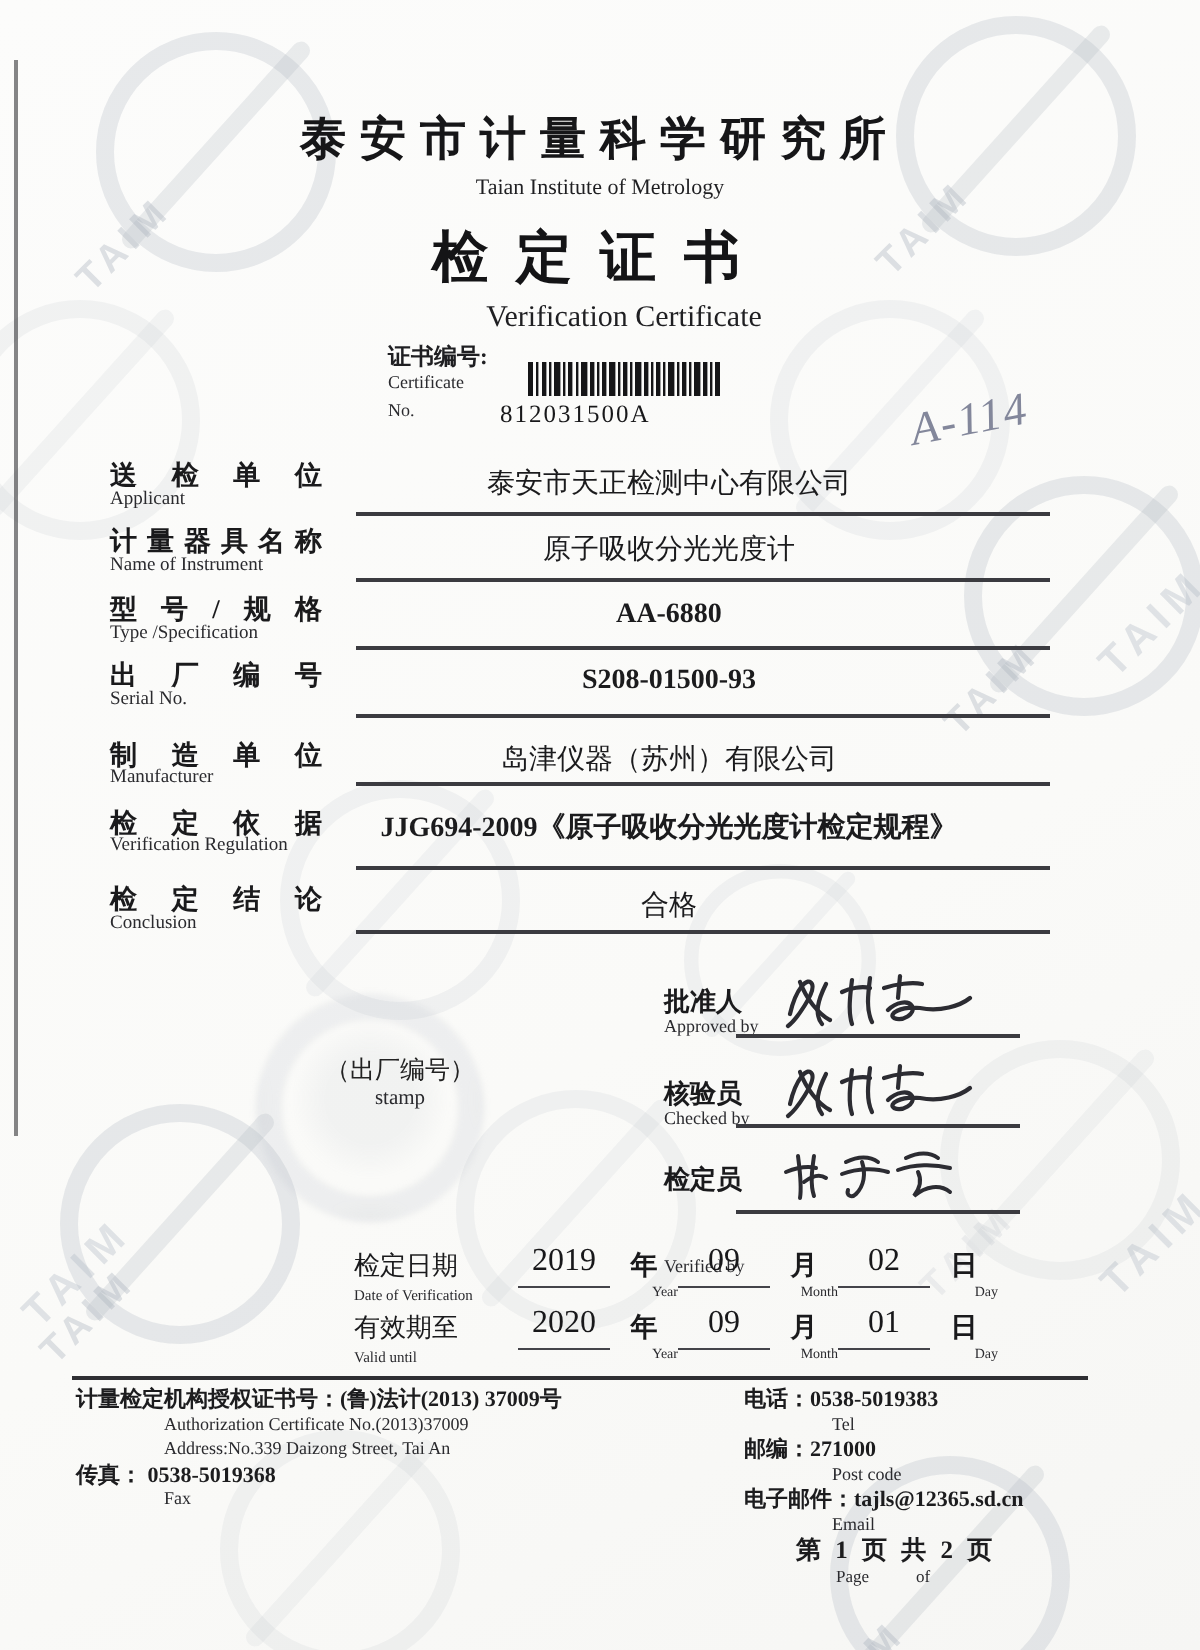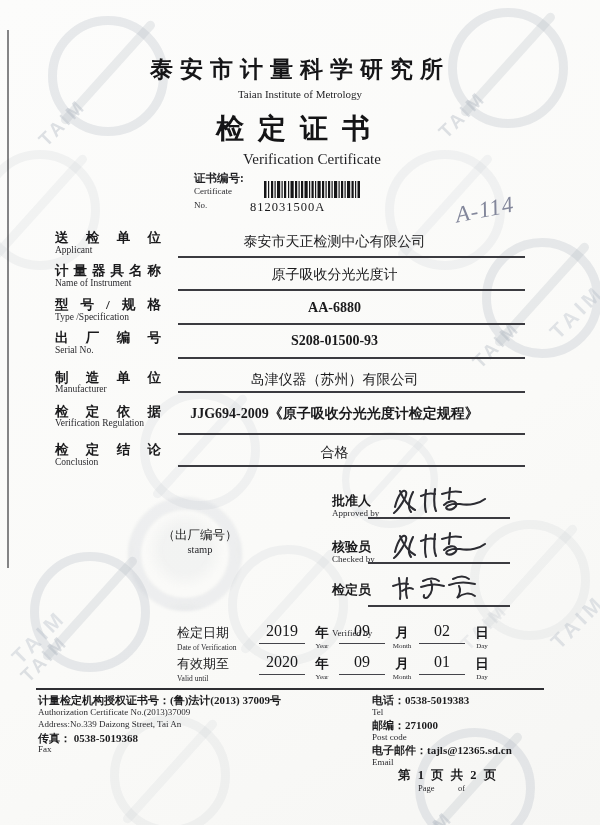--- a/index.html
+++ b/index.html
@@ -65,27 +65,27 @@
   .sig-svg { position:absolute; }
   
   .date-row { position:absolute; left:177px; display:flex; align-items:flex-start; }
   .d-labels { width:82px; }
   .d-cn { font-size:13px; font-weight:normal; color:#1a1a1c; white-space:nowrap; }
   .d-en { font-size:7.5px; color:#2a2a2e; white-space:nowrap; margin-top:1px; }
   .d-num { width:46px; text-align:center; font-size:16px; color:#18181a;
     border-bottom:1.5px solid #44444a; padding-bottom:3px; margin-top:-2px; }
   .d-unit { width:34px; text-align:center; }
   .d-unit .u-cn { font-size:13.5px; font-weight:bold; color:#1a1a1c; }
-  .d-unit .u-en { font-size:7px; color:#2a2a2e; margin-top:0px; }
+  .d-unit .u-en { font-size:7px; color:#2a2a2e; margin-top:0px;text-align:right; }
   
   .foot-sep { position:absolute; left:36px; top:688px; width:508px; height:2px; background:#2f2f33; }
   .foot-col { position:absolute; top:694px; font-size:11px; line-height:12.5px; }
   .foot-col.left { left:38px; } .foot-col.right { left:372px; }
   .foot-cn { font-weight:bold; color:#1c1c1e; white-space:nowrap; font-size:11px; }
-  .foot-en { font-weight:normal; color:#2a2a2e; font-size:9px; line-height:11px; margin-bottom:1.5px; }
+  .foot-en { font-weight:normal; color:#2a2a2e; font-size:9px; line-height:11px; margin-bottom:1.5px;margin-left:44px; }
   .page-cn { position:absolute; left:398px; top:767px; font-size:12.5px; font-weight:bold;
     letter-spacing:2px; color:#1c1c1e; }
   .page-en1 { position:absolute; left:418px; top:783px; font-size:8.5px; color:#2a2a2e; }
   .page-en2 { position:absolute; left:458px; top:783px; font-size:8.5px; color:#2a2a2e; }
 </style>
 </head>
 <body>
 
 <div class="page">
 

